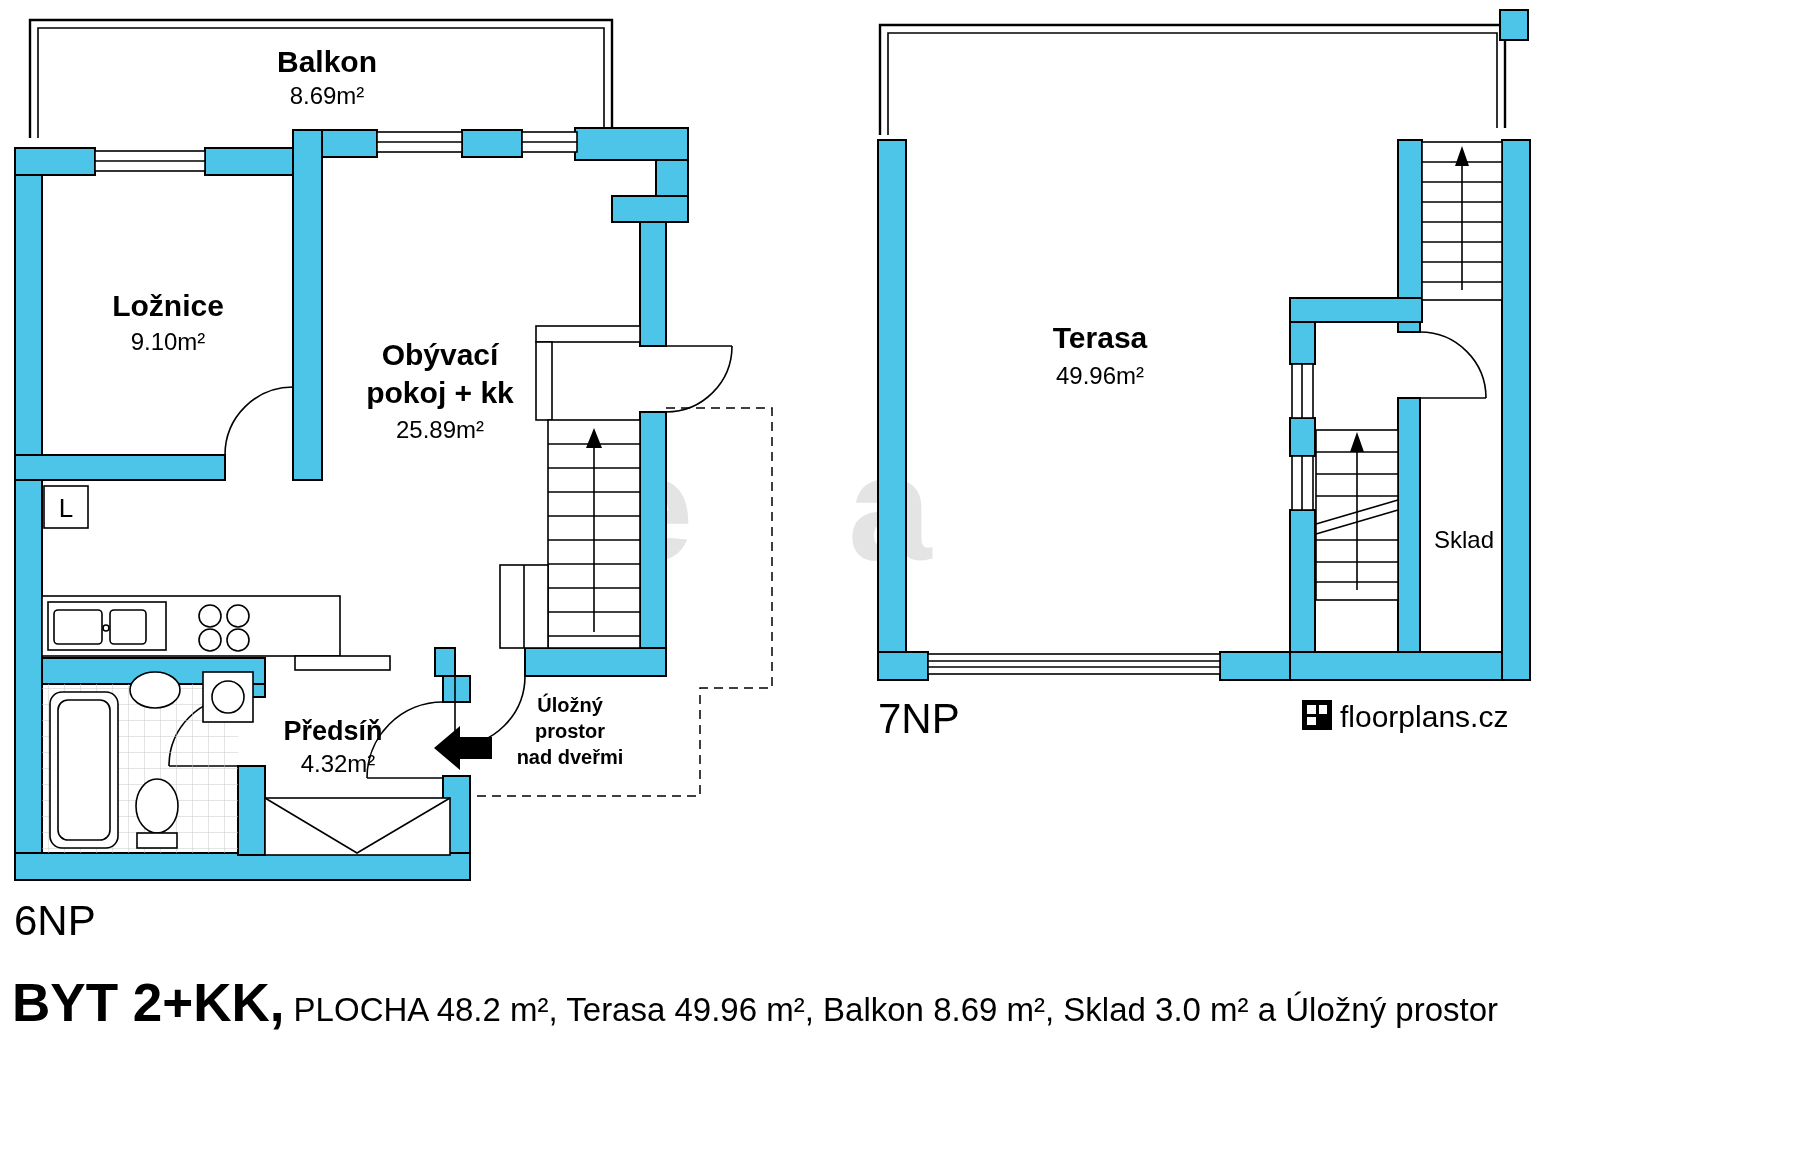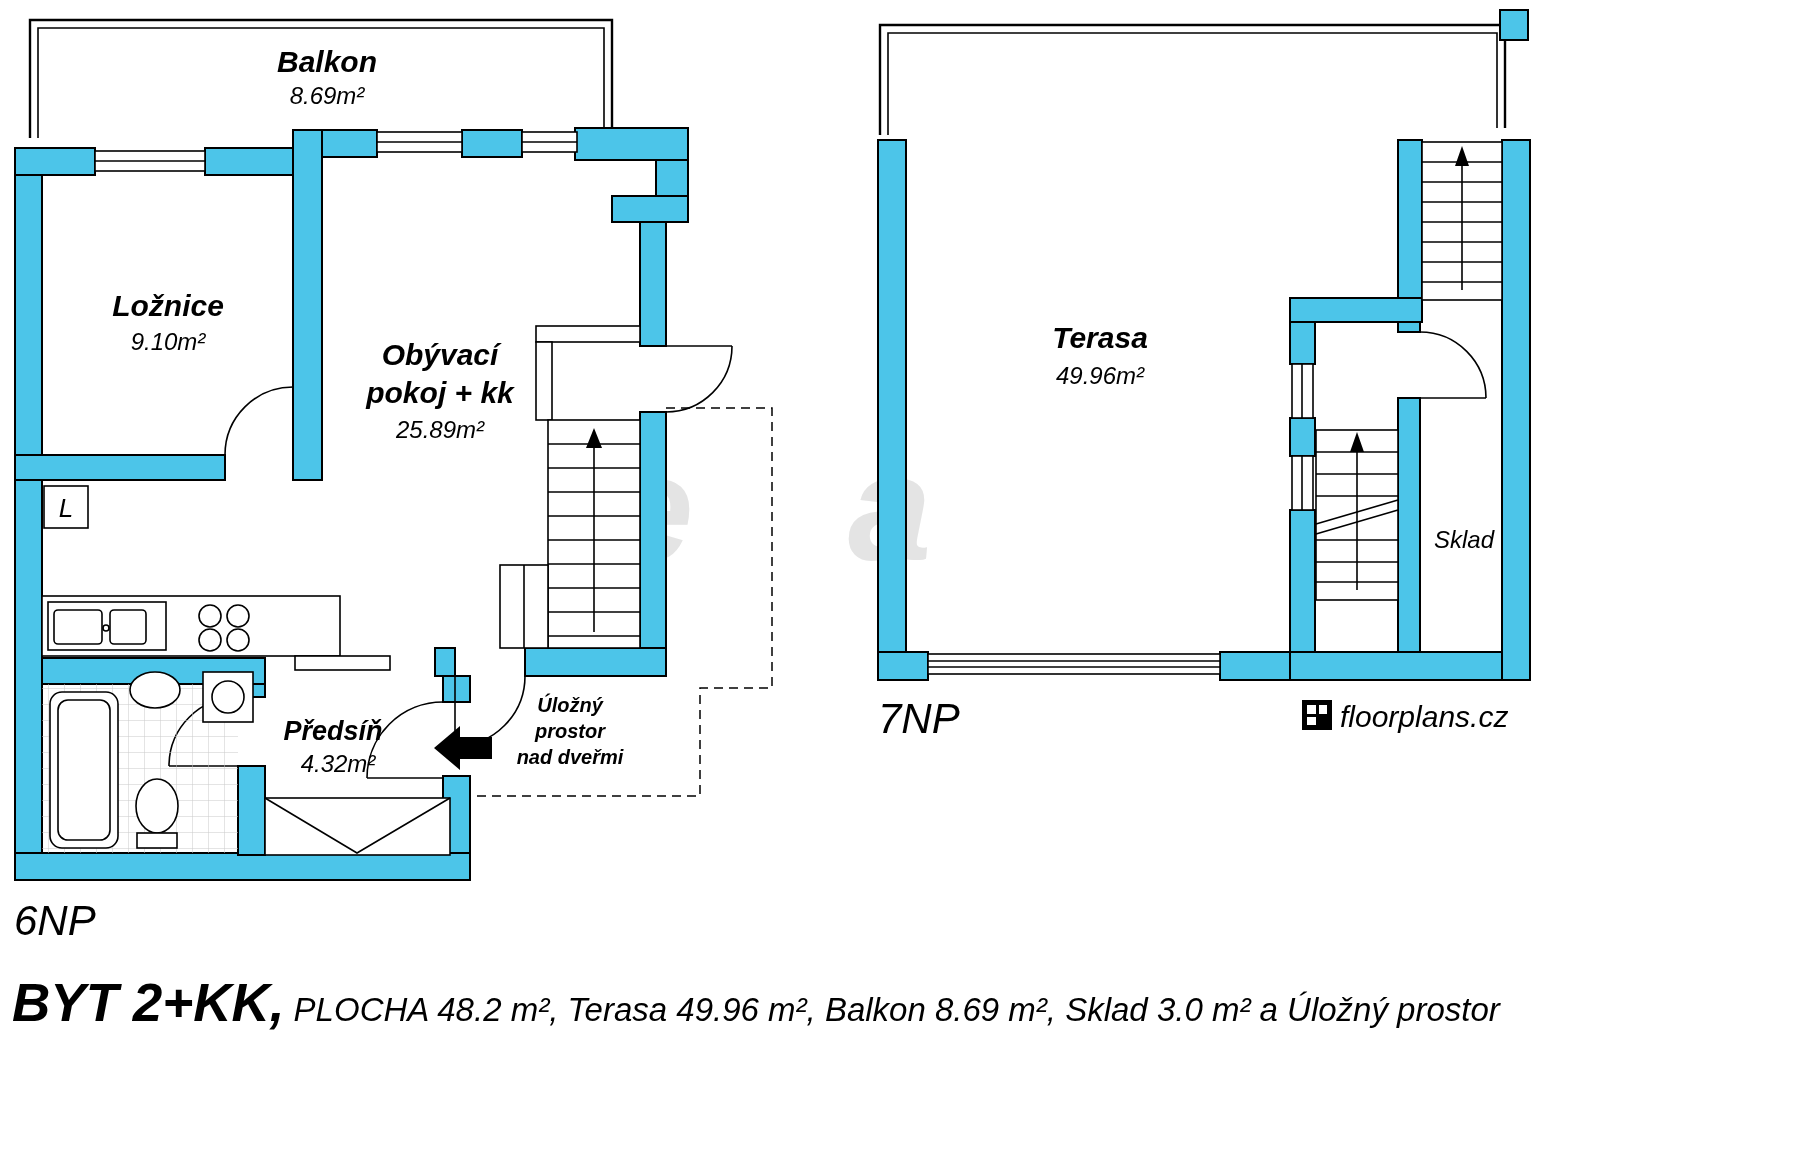--- a/index.html
+++ b/index.html
@@ -1,17 +1,17 @@
 <!DOCTYPE html>
 <html><head>
 <meta charset="utf-8">
 <style>
   html,body{margin:0;padding:0;background:#fff;}
   .stage{position:relative;width:1612px;height:1167px;background:#fff;overflow:hidden;
-         font-family:"Liberation Sans",sans-serif;font-style:italic;}
+         font-family:"Liberation Sans",sans-serif;}
   svg{position:absolute;left:0;top:0;}
   .wall{fill:#4cc5e9;stroke:#000;stroke-width:2;}
   .thin{fill:#fff;stroke:#000;stroke-width:1.6;}
   .fix{fill:#fff;stroke:#000;stroke-width:1.6;}
   .ln{stroke:#000;stroke-width:1.6;fill:none;}
   .ln2{stroke:#000;stroke-width:2.4;fill:none;}
   .dash{fill:none;stroke:#000;stroke-width:1.5;stroke-dasharray:9 6;}
   text{fill:#000;font-family:"Liberation Sans",sans-serif;}
   .t-room{font-size:30px;font-weight:bold;}
   .t-room-sm{font-size:27px;font-weight:bold;}

